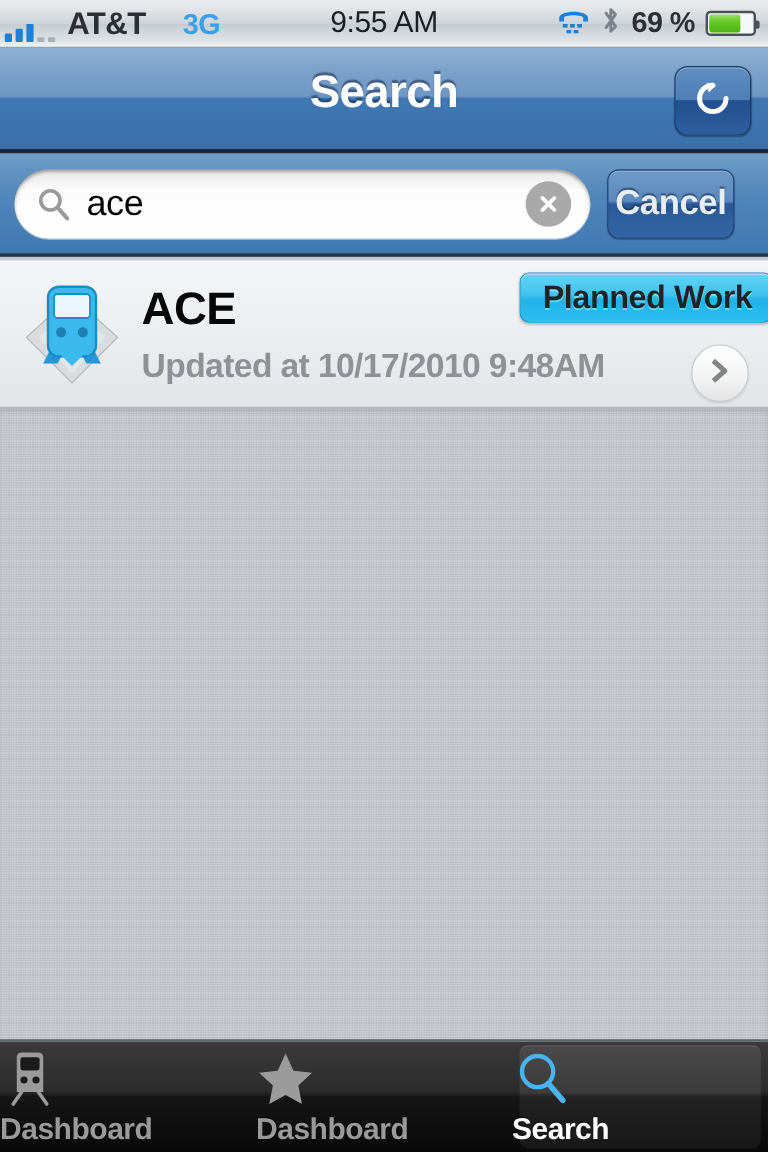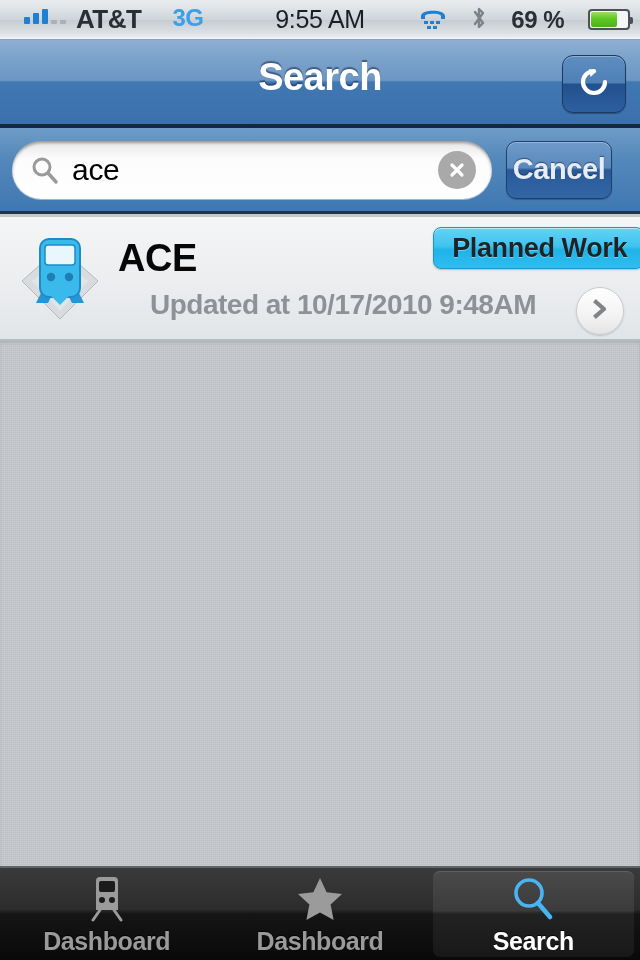--- a/index.html
+++ b/index.html
@@ -26,22 +26,22 @@
     background: linear-gradient(to bottom,
         #e9ecee 0%, #e2e6e9 18%, #cfd4d8 50%,
         #c6ccd1 52%, #dee3e6 88%, #f2f4f6 100%);
     border-bottom: 1px solid #9aa0a6;
     box-sizing: border-box;
     display: flex;
     align-items: center;
   }
   .sb-left {
     display: flex;
-    align-items: flex-start;
-    padding-left: 24px;
+    align-items: flex-end;
+    padding-left: 4px;
     gap: 10px;
   }
   .sig-bars {
     display: flex;
     align-items: flex-end;
     gap: 3px;
     height: 20px;
   }
   .sig-bars i {
     display: block;
@@ -74,21 +74,21 @@
     font-size: 25px;
     font-weight: normal;
     color: #1b1f23;
     letter-spacing: -0.3px;
   }
   .sb-right {
     position: absolute;
     right: 10px;
     display: flex;
     align-items: center;
-    gap: 24px;
+    gap: 9px;
   }
   .batt-pct {
     font-size: 24px;
     font-weight: bold;
     color: #2b2f33;
     letter-spacing: -0.5px;
   }
   .batt {
     position: relative;
     width: 42px;
@@ -253,21 +253,20 @@
     letter-spacing: -0.5px;
   }
   .row-sub {
     position: absolute;
     left: 118px;
     top: 72px;
     font-size: 28px;
     font-weight: bold;
     color: #8e9296;
     letter-spacing: -0.5px;
-    margin-left: 32px;
   }
   .badge {
     position: absolute;
     right: -4px;
     top: 10px;
     height: 42px;
     padding: 0 16px 0 18px;
     border-radius: 8px;
     background: linear-gradient(to bottom,
         #63d3f5 0%, #3ec3ef 45%, #1fb3e8 55%, #30bdf0 100%);
@@ -324,21 +323,21 @@
         #3a3a3a 0%, #2c2c2c 45%, #151515 50%, #090909 100%);
     border-top: 2px solid #5e6468;
     display: flex;
     box-sizing: border-box;
   }
   .tab {
     position: relative;
     flex: 1;
     display: flex;
     flex-direction: column;
-    align-items: center;
+    align-items: flex-start;
     justify-content: center;
     gap: 4px;
   }
   .tab.selected::before {
     content: "";
     position: absolute;
     left: 6px; right: 6px; top: 3px; bottom: 3px;
     border-radius: 7px;
     background: linear-gradient(to bottom,
         #4a4a4a 0%, #3b3b3b 46%, #222222 50%, #181818 100%);

